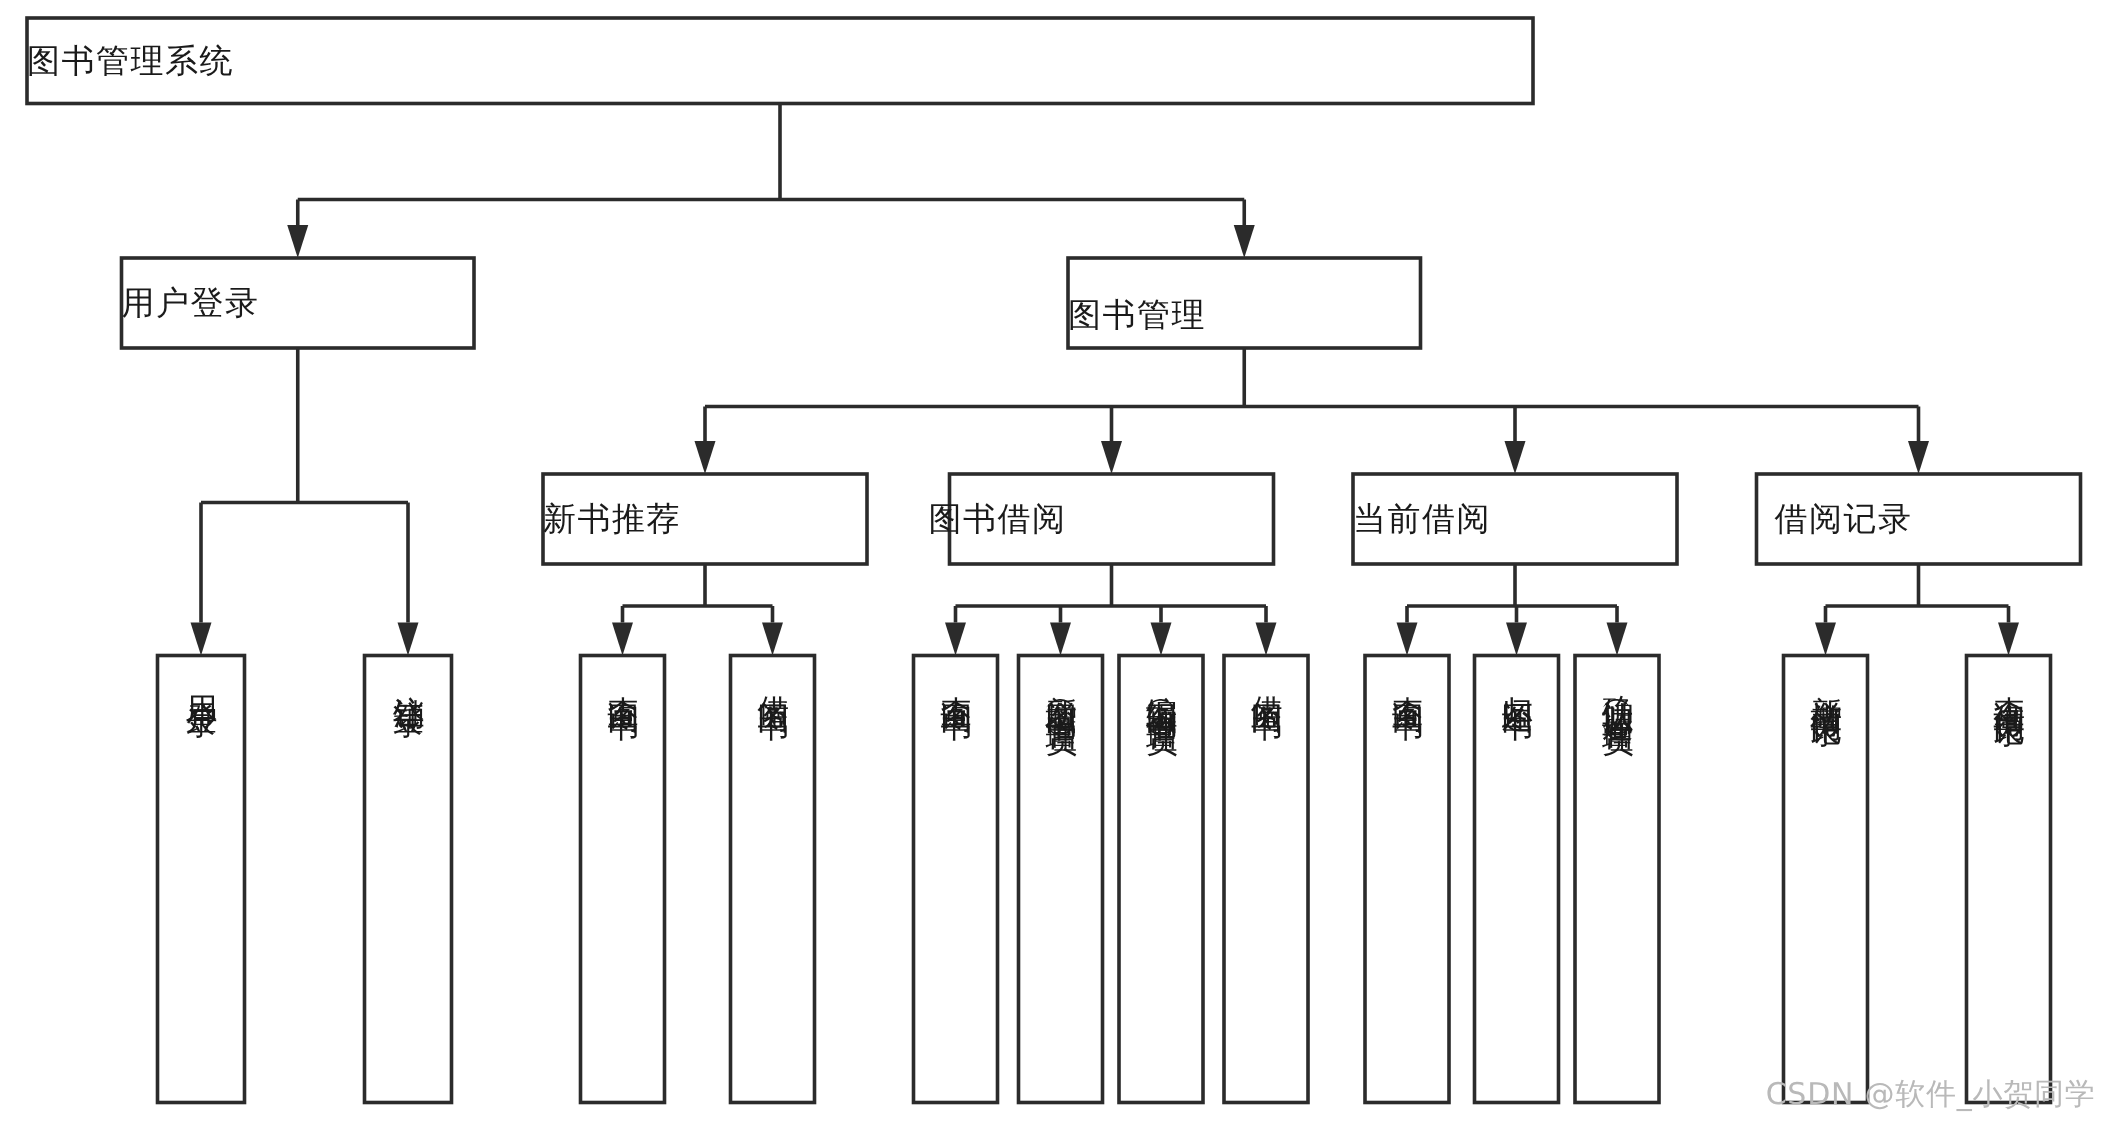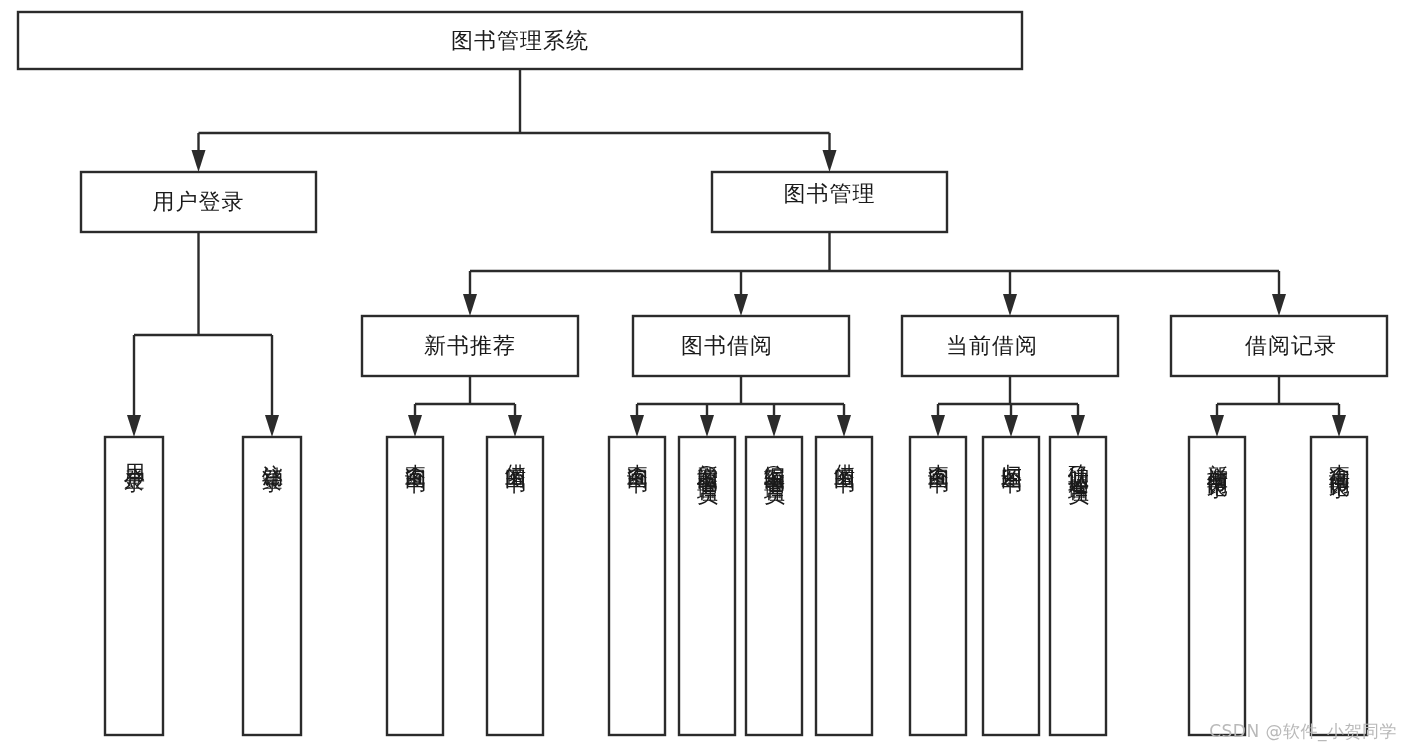--- a/index.html
+++ b/index.html
@@ -56,36 +56,35 @@
     font-size: 21px;
     line-height: 1;
     color: #1a1a1a;
     letter-spacing: 3px;
     white-space: nowrap;
   }
   .hlabel-wrap {
     position: absolute;
     display: flex;
     align-items: center;
-    justify-content: center;
     pointer-events: none;
   }
   .hlabel-text {
     font-family: "DejaVu Sans", "Liberation Sans", sans-serif;
     font-size: 22px;
     color: #1a1a1a;
     letter-spacing: 1px;
     white-space: nowrap;
   }
   #watermark {
     position: absolute;
     right: 8px;
     bottom: 4px;
     font-family: "DejaVu Sans", "Liberation Sans", sans-serif;
-    font-size: 17px;
+    font-size: 20px;
     color: #b9b9b9;
     letter-spacing: 0.5px;
     white-space: nowrap;
     pointer-events: none;
   }
 </style>
 </head>
 <body>
 
 <div id="diagram-root">
@@ -173,21 +172,21 @@
       </div>
       <div class="hlabel-wrap" style="left: 81px; top: 172px; width: 235px; height: 60px;">
         <span class="hlabel-text">用户登录</span>
       </div>
       <div class="vlabel-wrap" style="left: 105px; top: 437px; width: 58px; height: 298px; align-items: flex-start; padding-top: 10px; box-sizing: border-box; justify-content: center;">
         <span class="vlabel-text">用户登录</span>
       </div>
       <div class="vlabel-wrap" style="left: 243px; top: 437px; width: 58px; height: 298px; align-items: flex-start; padding-top: 10px; box-sizing: border-box; justify-content: center;">
         <span class="vlabel-text">注销登录</span>
       </div>
-      <div class="hlabel-wrap" style="left: 712px; top: 156px; width: 235px; height: 76px;">
+      <div class="hlabel-wrap" style="left: 712px; top: 172px; width: 235px; height: 76px;">
         <span class="hlabel-text">图书管理</span>
       </div>
       <div class="hlabel-wrap" style="left: 362px; top: 316px; width: 216px; height: 60px;">
         <span class="hlabel-text">新书推荐</span>
       </div>
       <div class="vlabel-wrap" style="left: 387px; top: 437px; width: 56px; height: 298px; align-items: flex-start; padding-top: 10px; box-sizing: border-box; justify-content: center;">
         <span class="vlabel-text">查询图书</span>
       </div>
       <div class="vlabel-wrap" style="left: 487px; top: 437px; width: 56px; height: 298px; align-items: flex-start; padding-top: 10px; box-sizing: border-box; justify-content: center;">
         <span class="vlabel-text">借阅图书</span>

